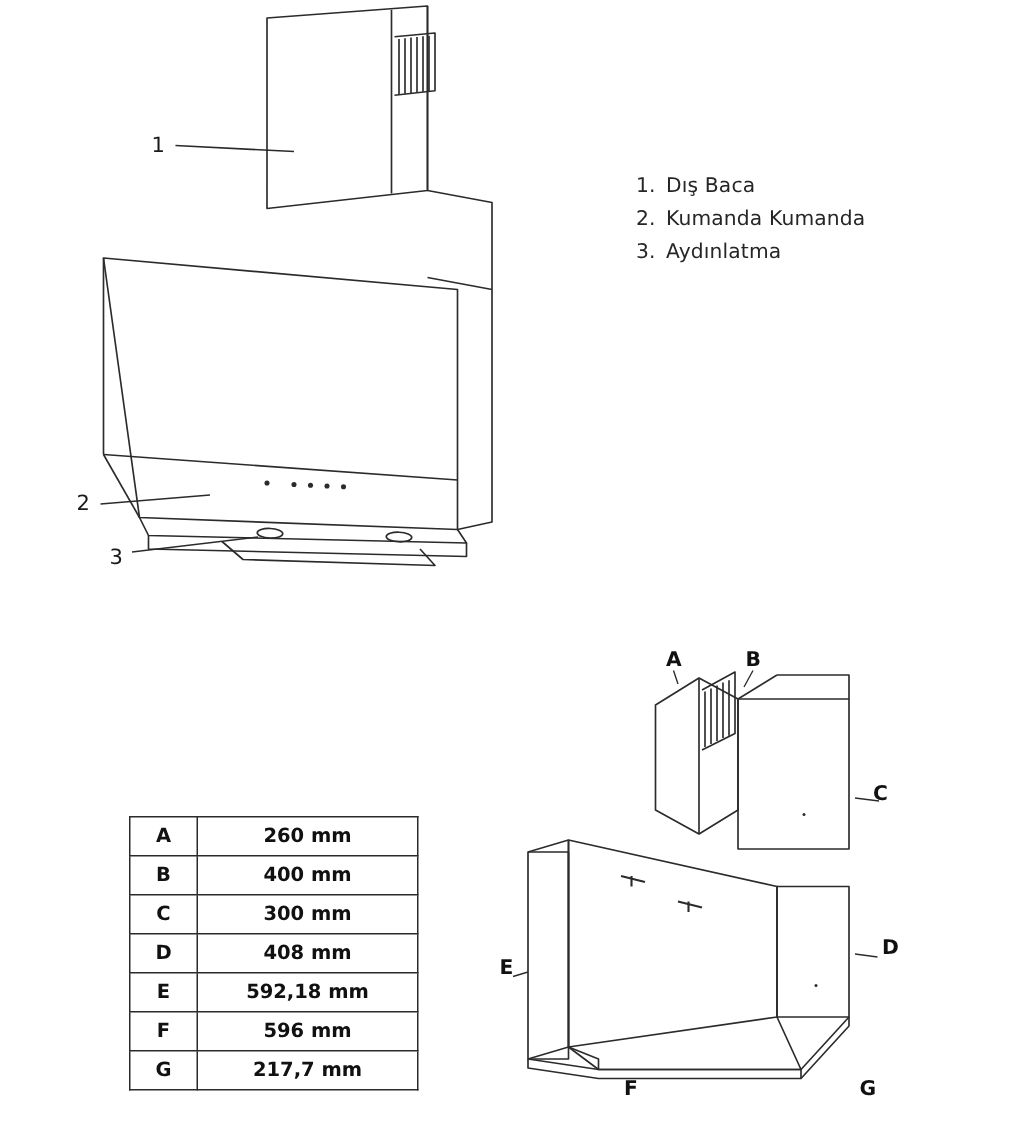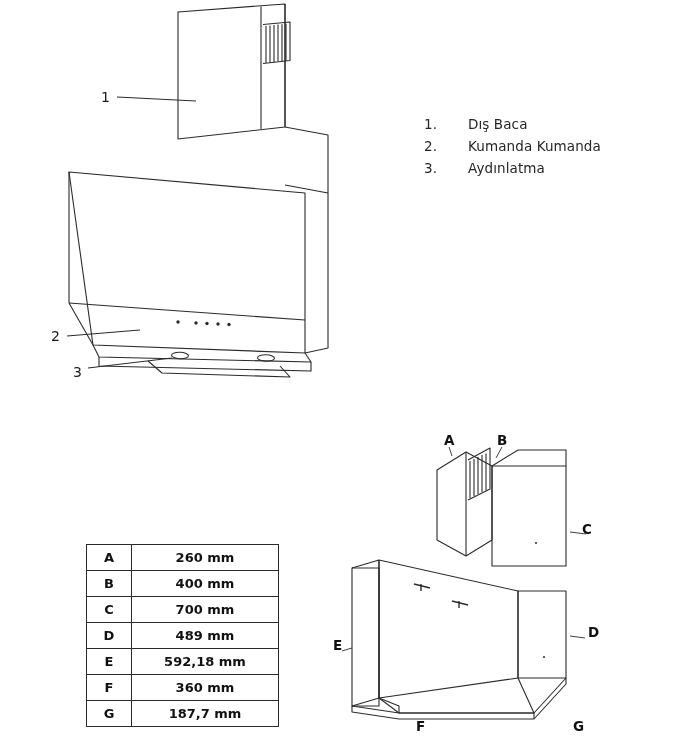--- a/index.html
+++ b/index.html
@@ -33,21 +33,20 @@
     color: #262626;
     letter-spacing: .1px;
   }
   .legend-num {
     width: 20px;
     flex: 0 0 20px;
     text-align: left;
   }
   .legend-label {
     flex: 1 1 auto;
-    margin-left: 24px;
   }
   
   .callout {
     position: absolute;
     font-size: 14px;
     color: #1a1a1a;
   }
   #callout-1 { left: 101px; top: 89px; }
   #callout-2 { left: 51px; top: 328px; }
   #callout-3 { left: 73px; top: 364px; }
@@ -240,37 +239,37 @@
       <tr>
         <td class="key">A</td>
         <td class="val">260 mm</td>
       </tr>
       <tr>
         <td class="key">B</td>
         <td class="val">400 mm</td>
       </tr>
       <tr>
         <td class="key">C</td>
-        <td class="val">700 mm</td>
+        <td class="val">300 mm</td>
       </tr>
       <tr>
         <td class="key">D</td>
-        <td class="val">489 mm</td>
+        <td class="val">408 mm</td>
       </tr>
       <tr>
         <td class="key">E</td>
         <td class="val">592,18 mm</td>
       </tr>
       <tr>
         <td class="key">F</td>
-        <td class="val">360 mm</td>
+        <td class="val">596 mm</td>
       </tr>
       <tr>
         <td class="key">G</td>
-        <td class="val">187,7 mm</td>
+        <td class="val">217,7 mm</td>
       </tr>
     </tbody>
   </table>
 
   <div class="letter" id="letter-A">A</div>
   <div class="letter" id="letter-B">B</div>
   <div class="letter" id="letter-C">C</div>
   <div class="letter" id="letter-D">D</div>
   <div class="letter" id="letter-E">E</div>
   <div class="letter" id="letter-F">F</div>

